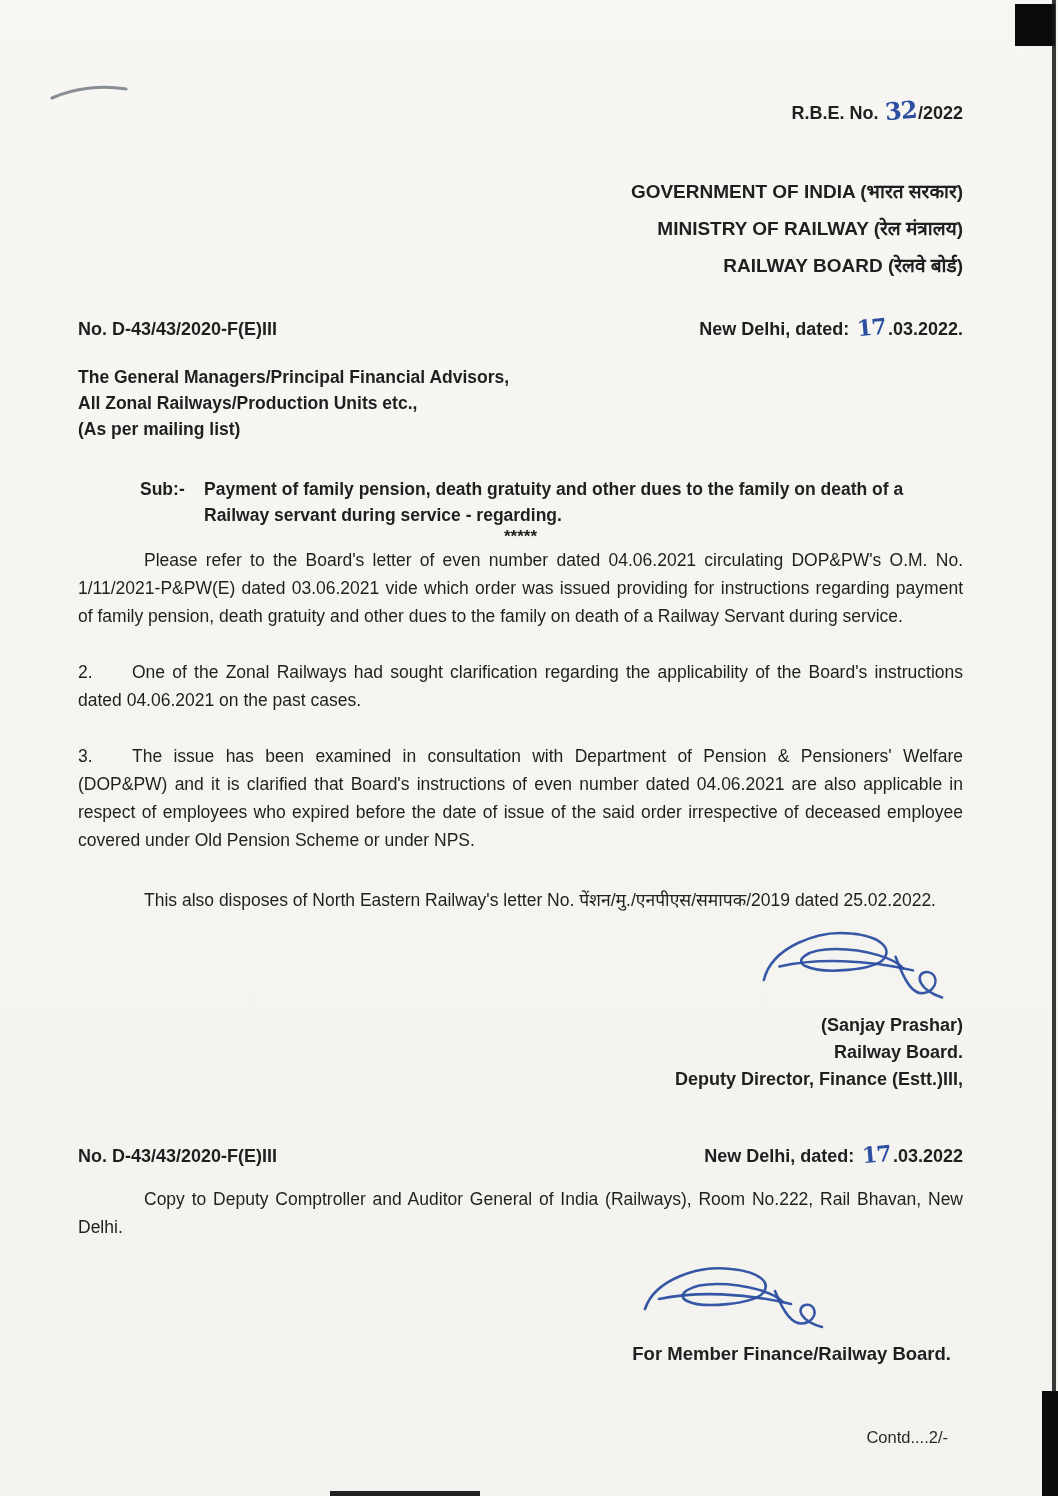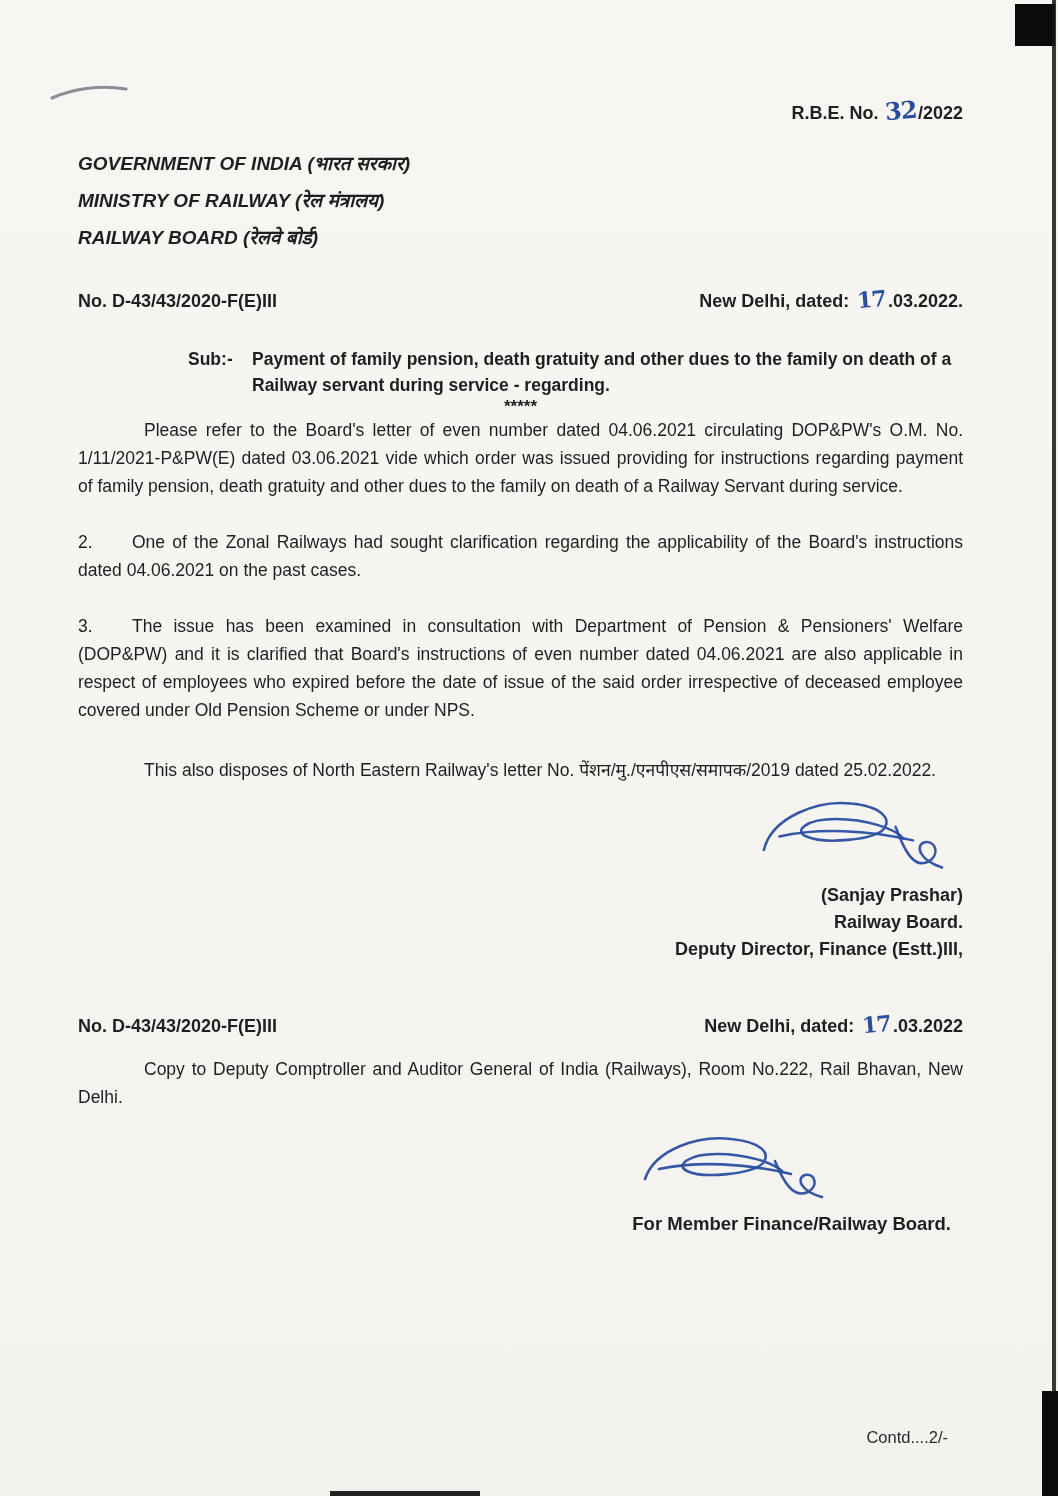--- a/index.html
+++ b/index.html
@@ -29,28 +29,28 @@
     font-size:24px;
     font-weight:bold;
     letter-spacing:-1px;
     font-family:"DejaVu Serif",serif;
   }
   .hand-day { margin:0 2px 0 8px; font-size:22px; }
 
   .rbe-line { margin-top:96px; text-align:right; font-weight:bold; font-size:18px; padding-right:0; }
   .rbe-line .hand { margin:0 2px 0 6px; }
 
-  .header-block { margin-top:20px; text-align:left; font-weight:bold; font-size:19px; line-height:37px;font-style:italic; }
+  .header-block { margin-top:48px; text-align:right; font-weight:bold; font-size:19px; line-height:37px; }
 
   .ref-line { margin-top:30px; display:flex; justify-content:space-between; align-items:flex-end; font-weight:bold; font-size:18px; }
 
   .addressee { margin-top:24px; font-weight:bold; font-size:17.5px; line-height:26px; }
 
   .subject-block { margin-top:34px; padding-left:62px; display:flex; font-weight:bold; font-size:17.5px; line-height:26px; }
-  .subject-label { width:64px; flex:0 0 auto;margin-left:48px; }
+  .subject-label { width:64px; flex:0 0 auto; }
   .subject-text { flex:1; }
   .stars { text-align:center; font-weight:bold; font-size:17px; line-height:14px; margin-top:2px; }
 
   .para { font-size:17.5px; line-height:28px; text-align:justify; margin-top:28px; }
   .indent { text-indent:66px; }
   .pnum { display:inline-block; min-width:54px; }
 
   .sig-block-1 { margin-top:6px; text-align:right; padding-right:6px; }
   .signatory { text-align:right; font-weight:bold; font-size:18px; line-height:27px; margin-top:-4px; }
 
@@ -92,20 +92,25 @@
       <div>RAILWAY BOARD (रेलवे बोर्ड)</div>
     </div>
 
     <div class="ref-line">
       <span>No. D-43/43/2020-F(E)III</span>
       <span>
         <span>New Delhi, dated:</span><span class="hand hand-day">17</span><span>.03.2022.</span>
       </span>
     </div>
 
+    <div class="addressee">
+      <div>The General Managers/Principal Financial Advisors,</div>
+      <div>All Zonal Railways/Production Units etc.,</div>
+      <div>(As per mailing list)</div>
+    </div>
 
     <div class="subject-block">
       <span class="subject-label">Sub:-</span>
       <span class="subject-text">Payment of family pension, death gratuity and other dues to the family on death of a Railway servant during service - regarding.</span>
     </div>
     <div class="stars">*****</div>
 
     <p class="para indent" style="margin-top:2px;">Please refer to the Board's letter of even number dated 04.06.2021 circulating DOP&amp;PW's O.M. No. 1/11/2021-P&amp;PW(E) dated 03.06.2021 vide which order was issued providing for instructions regarding payment of family pension, death gratuity and other dues to the family on death of a Railway Servant during service.</p>
 
     <p class="para"><span class="pnum">2.</span><span>One of the Zonal Railways had sought clarification regarding the applicability of the Board's instructions dated 04.06.2021 on the past cases.</span></p>

